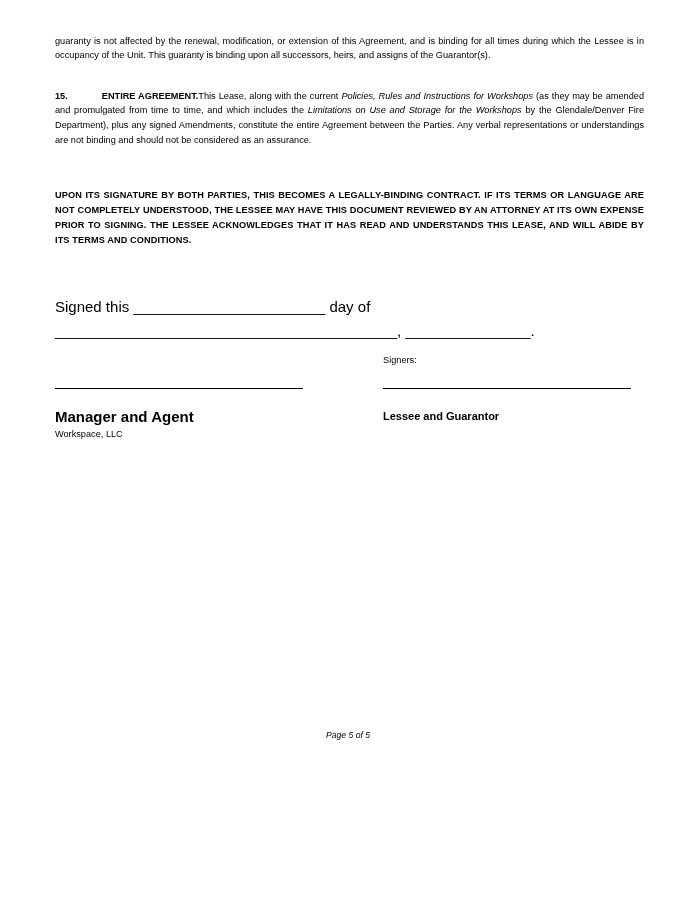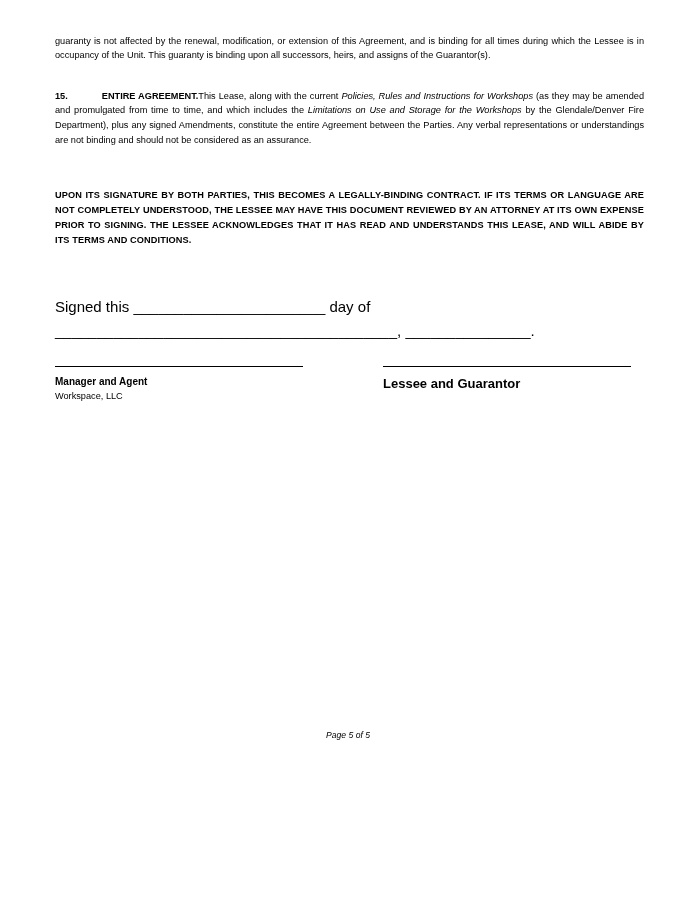--- a/index.html
+++ b/index.html
@@ -91,28 +91,28 @@
     top: 0;
     width: 248px;
   }
   .sig-right-2 {
     position: absolute;
     left: 328px;
     top: 62px;
     width: 248px;
   }
   .sig-label-bold {
-    font-size: 10px;
+    font-size: 15px;
     font-weight: bold;
-    margin-top: 9px;
+    margin-top: 19px;
   }
   .sig-label-small {
-    font-size: 13px;
+    font-size: 11px;
     font-weight: bold;
-    margin-top: 9px;
+    margin-top: 21px;
   }
   .sig-sub {
     font-size: 9.2px;
     margin-top: 4px;
   }
   .footer {
     position: absolute;
     left: 0;
     right: 0;
     bottom: 38px;
@@ -131,20 +131,21 @@
   <div class="section">
     <span class="num">15.</span><span class="gap"></span><span class="heading">ENTIRE AGREEMENT.</span><span>This Lease, along with the current </span><span class="ital">Policies, Rules and Instructions for Workshops</span><span> (as they may be amended and promulgated from time to time, and which includes the </span><span class="ital">Limitations on Use and Storage for the Workshops</span><span> by the Glendale/Denver Fire Department), plus any signed Amendments, constitute the entire Agreement between the Parties.  Any verbal representations or understandings are not binding and should not be considered as an assurance.</span>
   </div>
 
   <p class="allcaps-block">UPON ITS SIGNATURE BY BOTH PARTIES, THIS BECOMES A LEGALLY-BINDING CONTRACT.  IF ITS TERMS OR LANGUAGE ARE NOT COMPLETELY UNDERSTOOD, THE LESSEE MAY HAVE THIS DOCUMENT REVIEWED BY AN ATTORNEY AT ITS OWN EXPENSE PRIOR TO SIGNING.  THE LESSEE ACKNOWLEDGES THAT IT HAS READ AND UNDERSTANDS THIS LEASE, AND WILL ABIDE BY ITS TERMS AND CONDITIONS.</p>
 
   <div class="signed-line">
     <span>Signed this </span><span>_______________________</span><span> day of </span><span>_________________________________________</span><span>, </span><span>_______________</span><span>.</span>
   </div>
 
+  <div class="signers">Signers:</div>
 
   <div class="sig-area">
 
     <div class="sig-left">
       <div class="rule"></div>
       <div class="sig-label-bold">Manager and Agent</div>
       <div class="sig-sub">Workspace, LLC</div>
     </div>
 
     <div class="sig-right-1">

